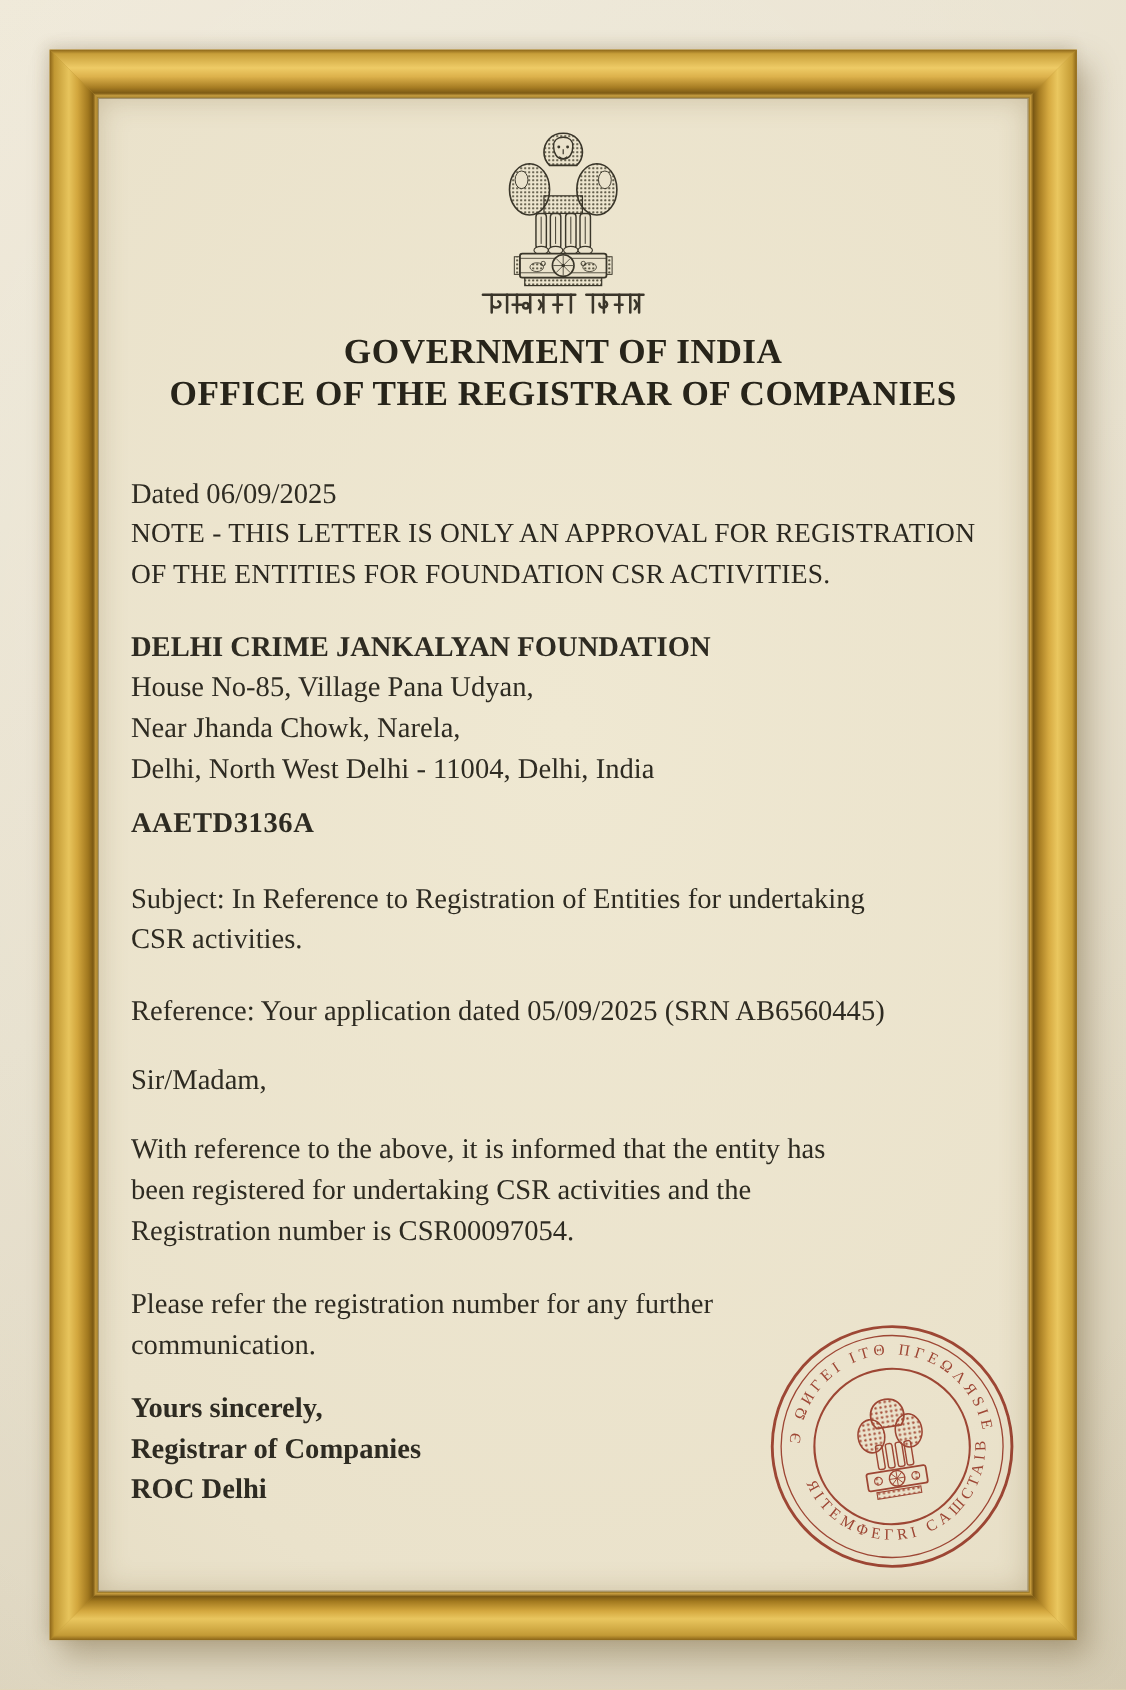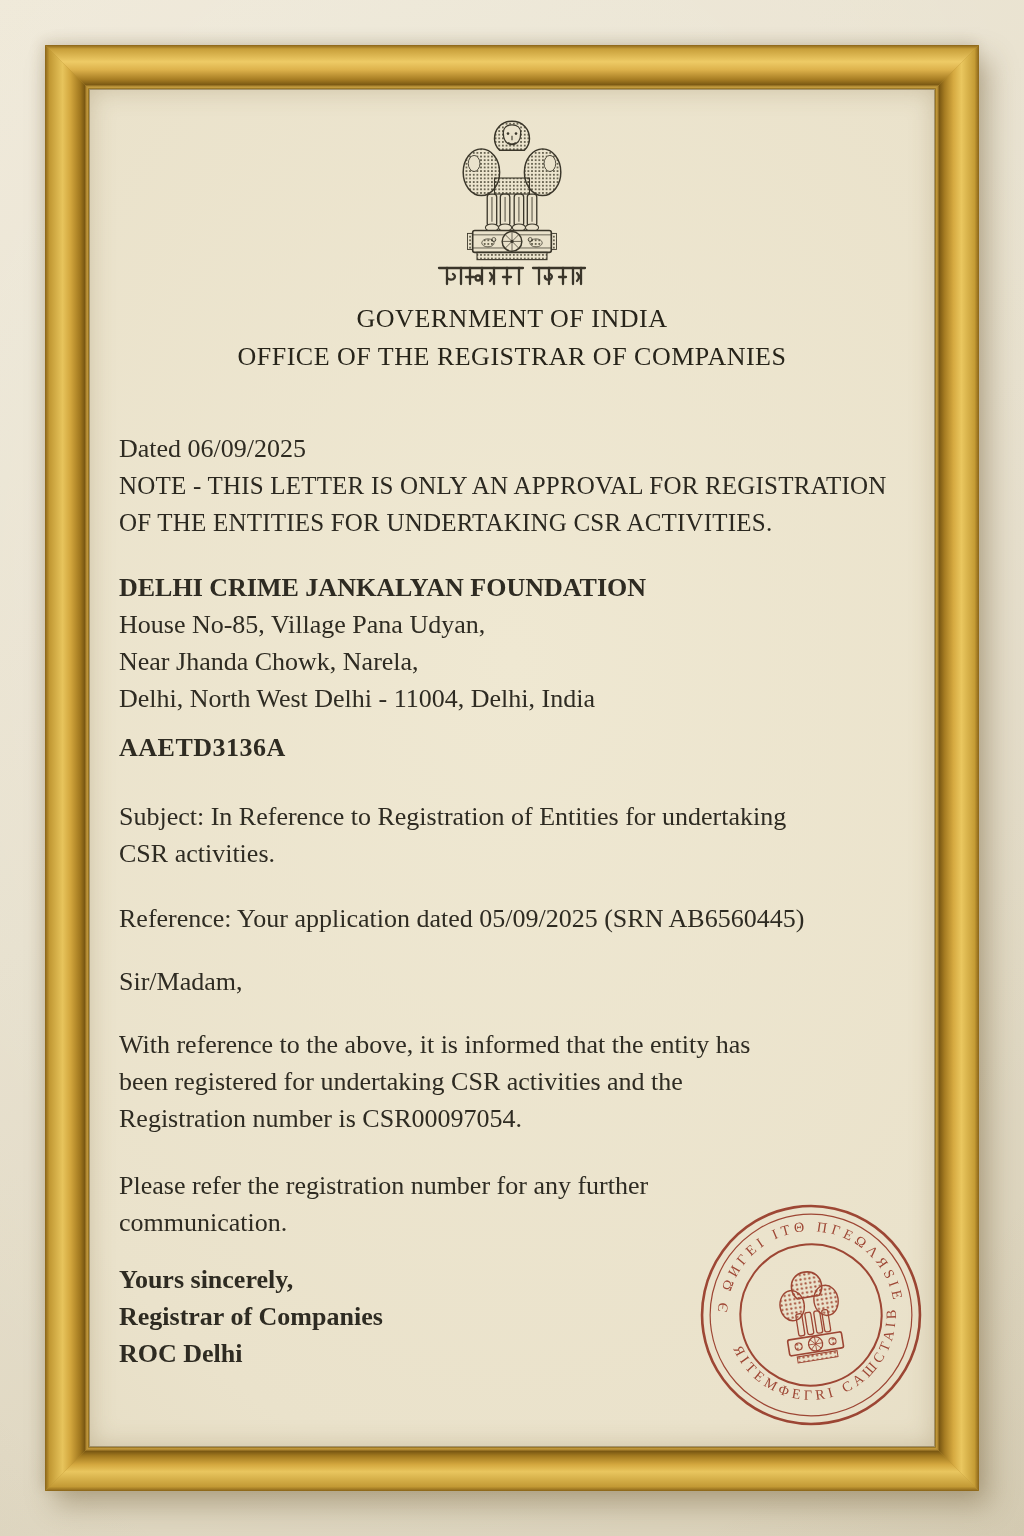--- a/index.html
+++ b/index.html
@@ -31,21 +31,21 @@
   .paper{
     position:absolute;inset:44px;
     background:radial-gradient(ellipse 125% 110% at 50% 42%, #efe8d2 0%, #eae2cb 55%, #ded4b7 100%);
     box-shadow:inset 0 0 0 1px rgba(98,76,30,.45), inset 0 0 26px rgba(118,94,44,.28);
     color:#2e2b22;font-size:26px;line-height:37px;
   }
   .content{position:absolute;inset:0;padding:0 30px;}
   .emblem-wrap{margin:22px auto 0;width:160px;text-align:center;}
   .emblem-wrap svg{display:block;margin:0 auto;}
   .motto{margin:3px auto 0;width:150px;}
-  .header-block{margin-top:12px;text-align:center;font-weight:normal;font-size:26px;line-height:38px;letter-spacing:.5px;color:#27241a;}
+  .header-block{margin-top:12px;text-align:center;font-weight:bold;font-size:32px;line-height:38px;letter-spacing:.5px;color:#27241a;}
   .line{white-space:nowrap;}
   .dated{margin-top:54px;}
   .note{font-size:25px;letter-spacing:.2px;color:#2b2820;}
   .company{margin-top:28px;font-weight:bold;}
   .pan{margin-top:12px;font-weight:bold;letter-spacing:.5px;}
   .subject{margin-top:32px;}
   .reference{margin-top:28px;}
   .salutation{margin-top:26px;}
   .para1{margin-top:26px;}
   .para2{margin-top:30px;}
@@ -149,21 +149,21 @@
 
       <div class="header-block">
         <div class="line">GOVERNMENT OF INDIA</div>
         <div class="line">OFFICE OF THE REGISTRAR OF COMPANIES</div>
       </div>
 
       <div class="dated line">Dated 06/09/2025</div>
 
       <div class="note">
         <div class="line">NOTE - THIS LETTER IS ONLY AN APPROVAL FOR REGISTRATION</div>
-        <div class="line">OF THE ENTITIES FOR UNDERTAKING CSR ACTIVITIES.</div>
+        <div class="line">OF THE ENTITIES FOR FOUNDATION CSR ACTIVITIES.</div>
       </div>
 
       <div class="company line">DELHI CRIME JANKALYAN FOUNDATION</div>
       <div>
         <div class="line">House No-85, Village Pana Udyan,</div>
         <div class="line">Near Jhanda Chowk, Narela,</div>
         <div class="line">Delhi, North West Delhi - 11004, Delhi, India</div>
       </div>
       <div class="pan line">AAETD3136A</div>
 

